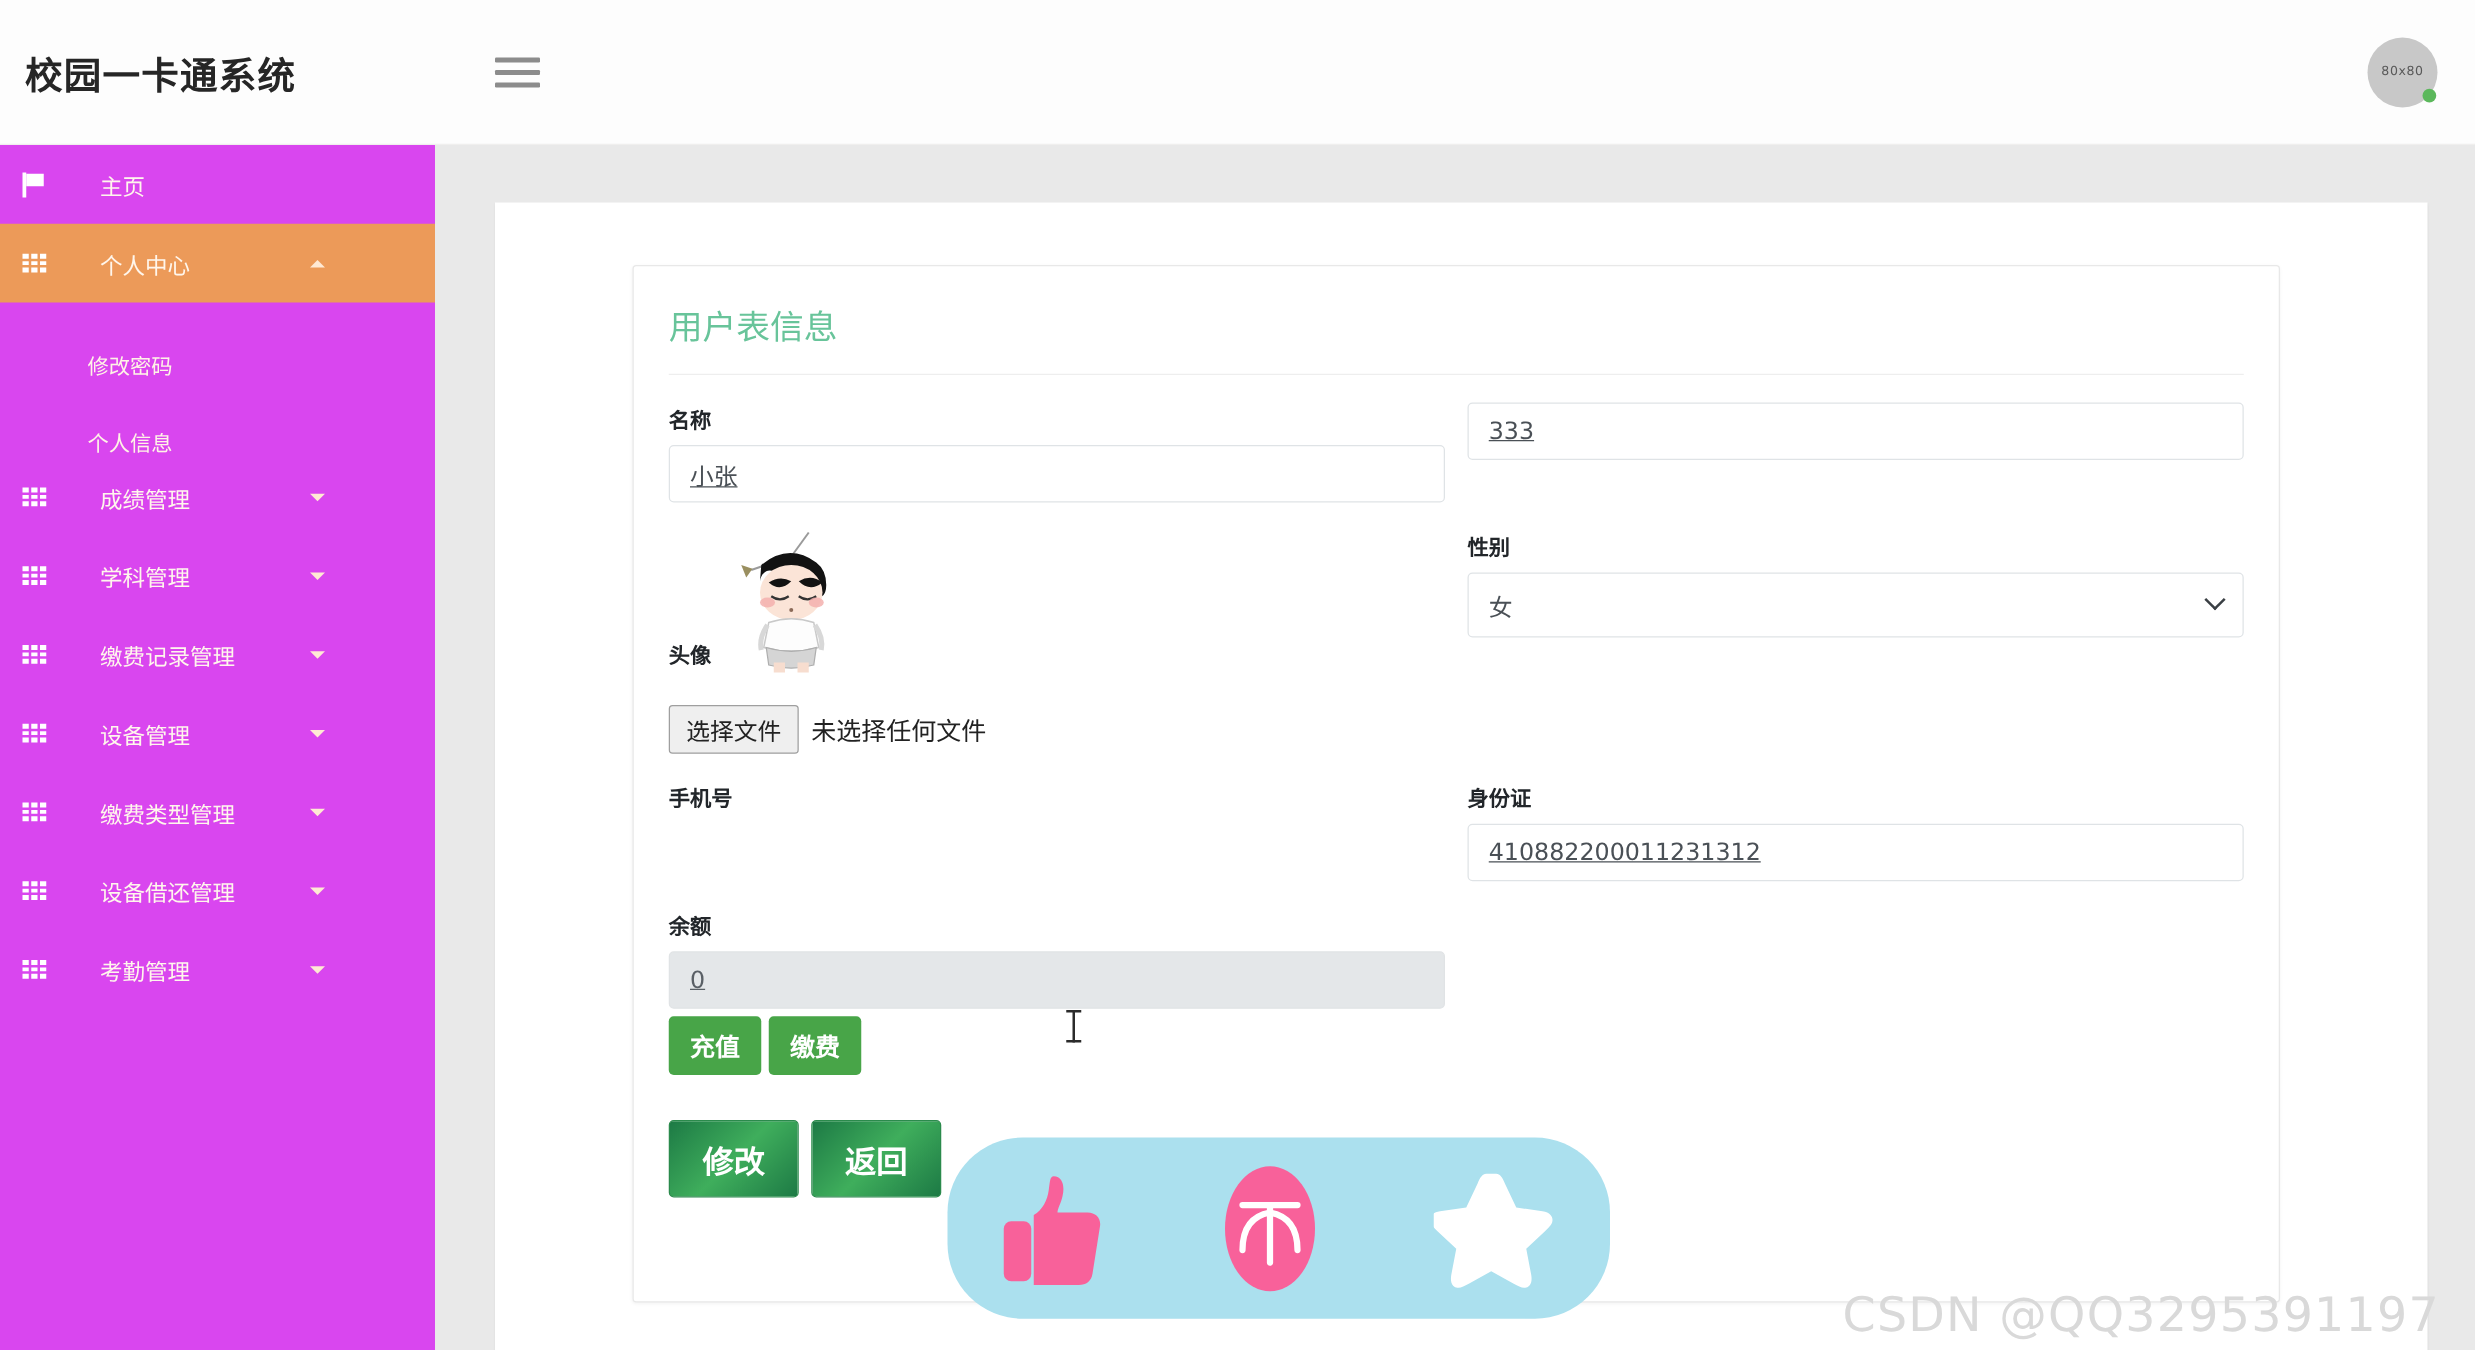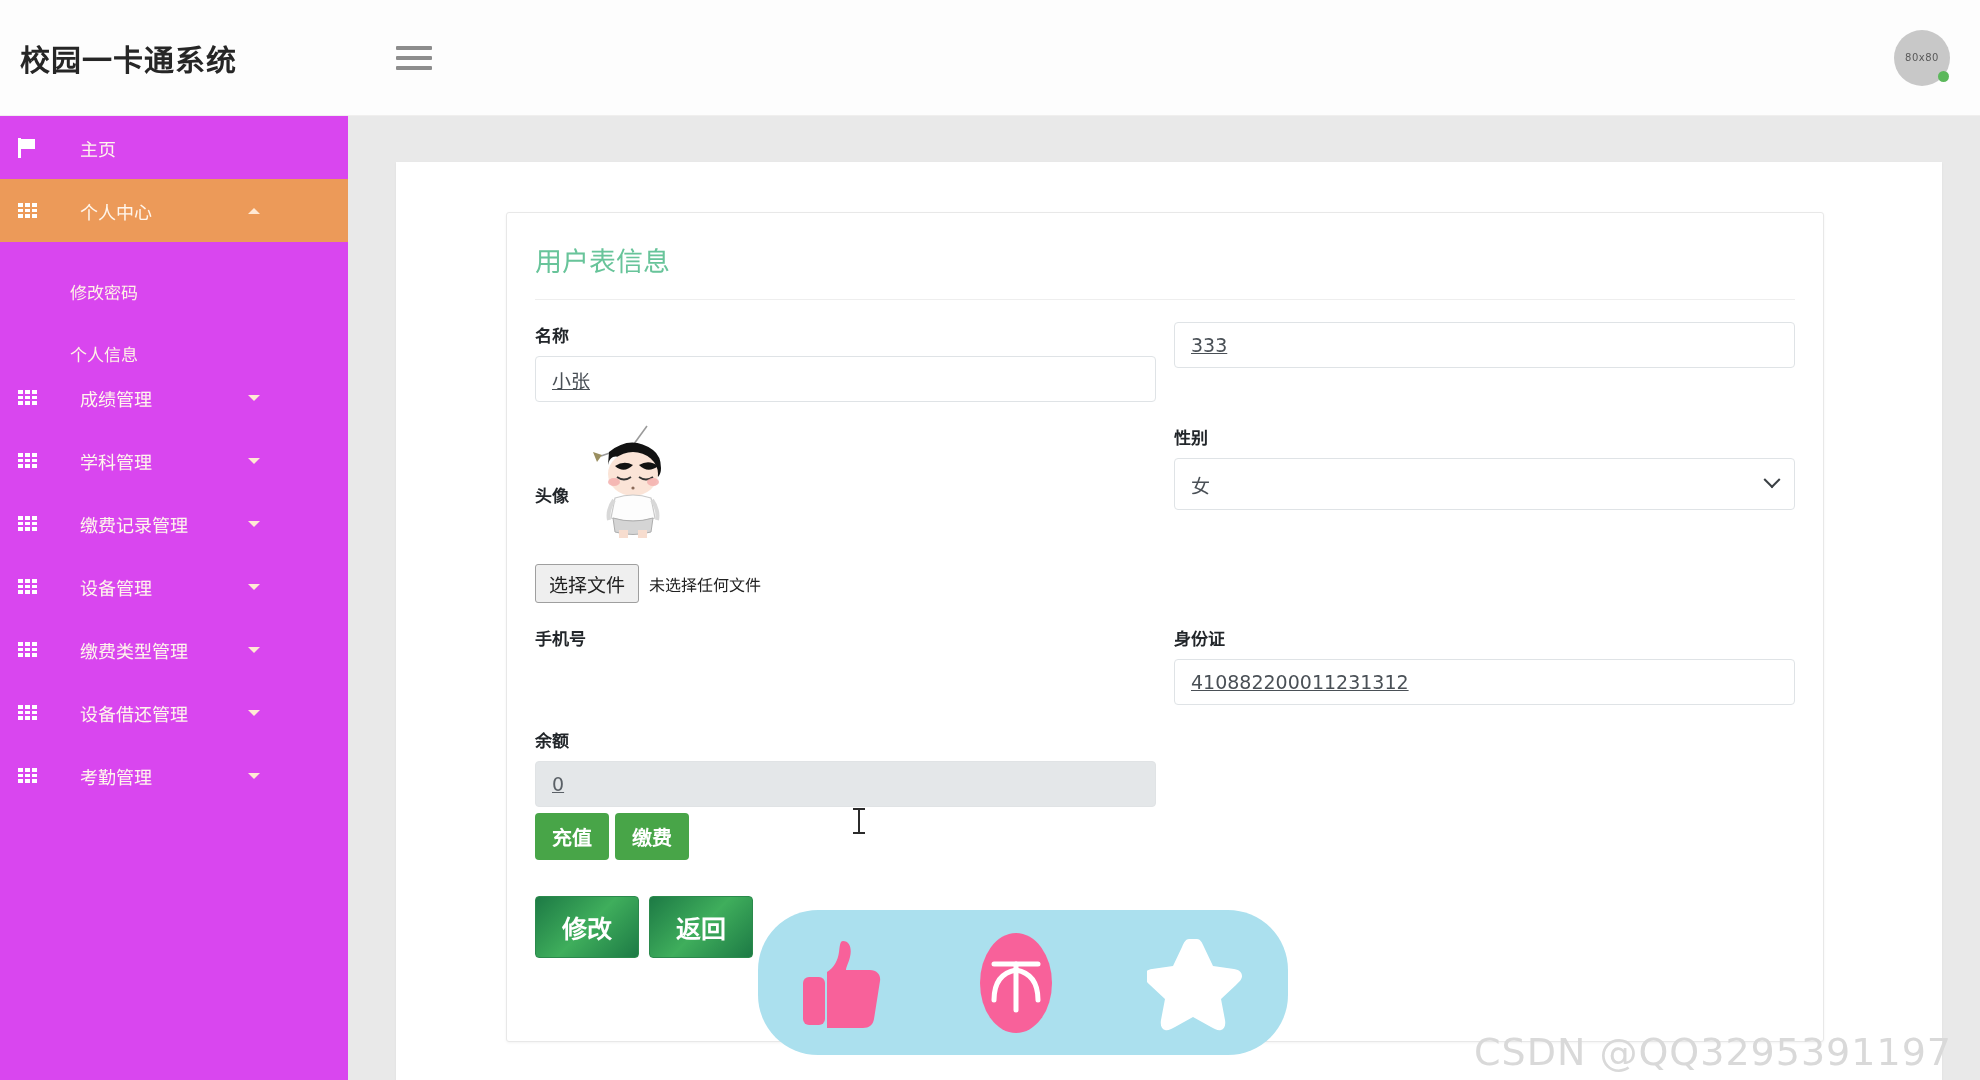--- a/index.html
+++ b/index.html
@@ -199,37 +199,37 @@
   }
   .chev {
     width: 12px; height: 12px;
     border-right: 2.5px solid #3a3f44;
     border-bottom: 2.5px solid #3a3f44;
     transform: rotate(45deg) translate(-3px,-3px);
   }
 
   
   .avatar-field { display: flex; align-items: flex-start; margin-top: 18px; position: relative; height: 150px; }
-  .avatar-label { font-size: 17px; font-weight: bold; color: #22262a; margin-top: 62px; }
+  .avatar-label { font-size: 17px; font-weight: bold; color: #22262a; margin-top: 90px; }
   .shinchan { margin-left: 18px; margin-top: 2px; width: 92px; height: 118px; position: relative; }
 
   .file-row {
     display: flex; align-items: center;
     margin-top: -6px;
   }
   .file-btn {
     border: 1px solid #9f9f9f;
     background: #efefef;
     border-radius: 3px;
     padding: 5px 13px;
     font-size: 19px;
     color: #222;
     cursor: pointer;
   }
-  .file-name { margin-left: 10px; font-size: 16px; color: #222; }
+  .file-name { margin-left: 10px; font-size: 20px; color: #222; }
 
   .btn {
     border: none;
     border-radius: 4px;
     color: #fff;
     cursor: pointer;
     font-family: "DejaVu Sans", "Liberation Sans", sans-serif;
     font-weight: bold;
   }
   .btn-green-flat {

